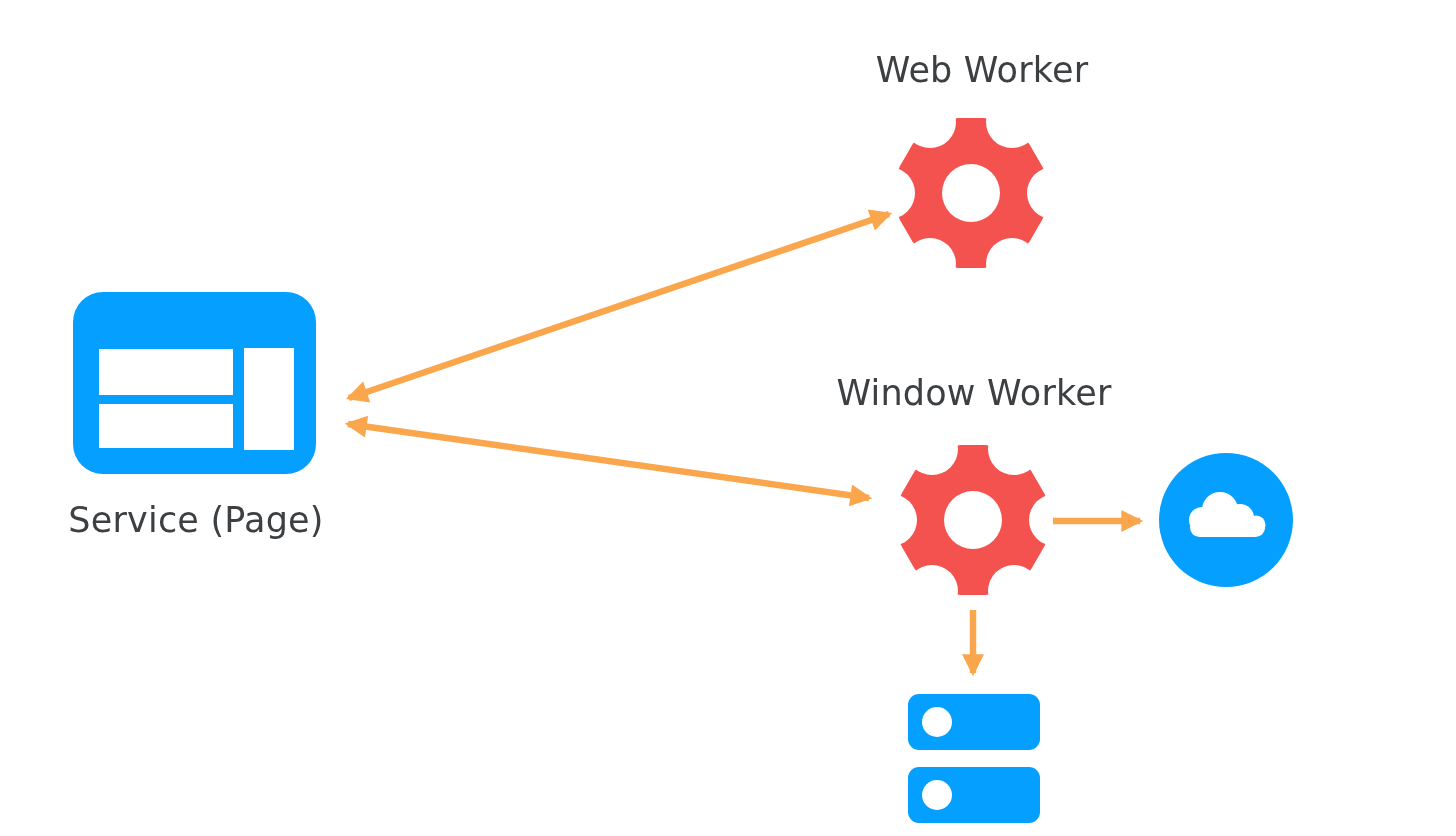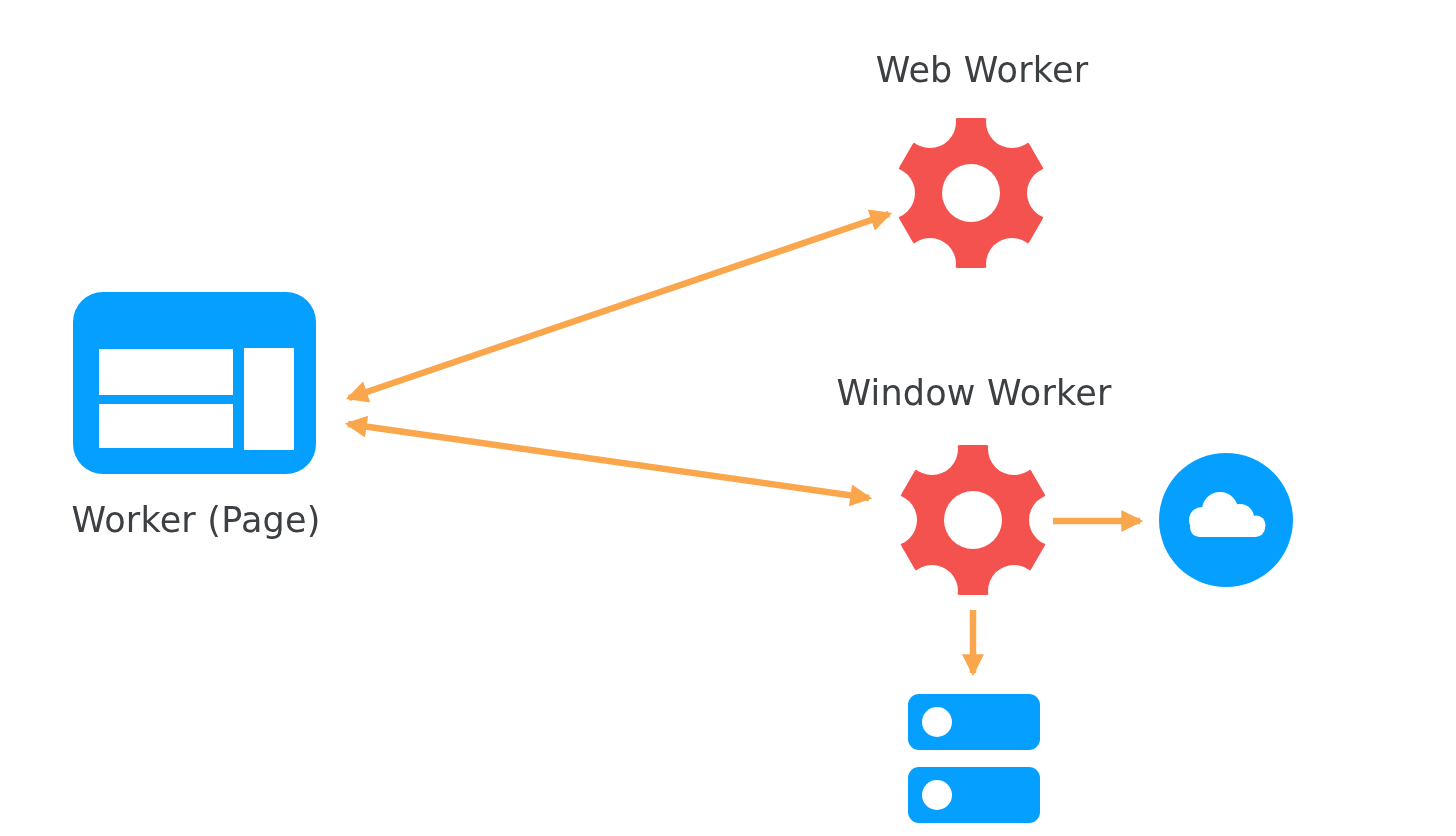--- a/index.html
+++ b/index.html
@@ -79,21 +79,21 @@
 </style>
 </head>
 <body>
 
 <div class="stage">
 
   <div class="node-label" style="left:982px; top:50px;">Web Worker</div>
 
   <div class="node-label" style="left:974px; top:373px;">Window Worker</div>
 
-  <div class="node-label" style="left:196px; top:500px;">Worker (Page)</div>
+  <div class="node-label" style="left:196px; top:500px;">Service (Page)</div>
 
   <div class="window-icon">
     <div class="pane pane-top"></div>
     <div class="pane pane-bottom"></div>
     <div class="pane pane-side"></div>
   </div>
 
   <svg class="gear-svg gear-web-worker" width="200" height="200" viewBox="-100 -100 200 200" aria-hidden="true">
     <g fill="#F4524F">
       <rect x="-22" y="-75" width="44" height="63" rx="9"></rect>

